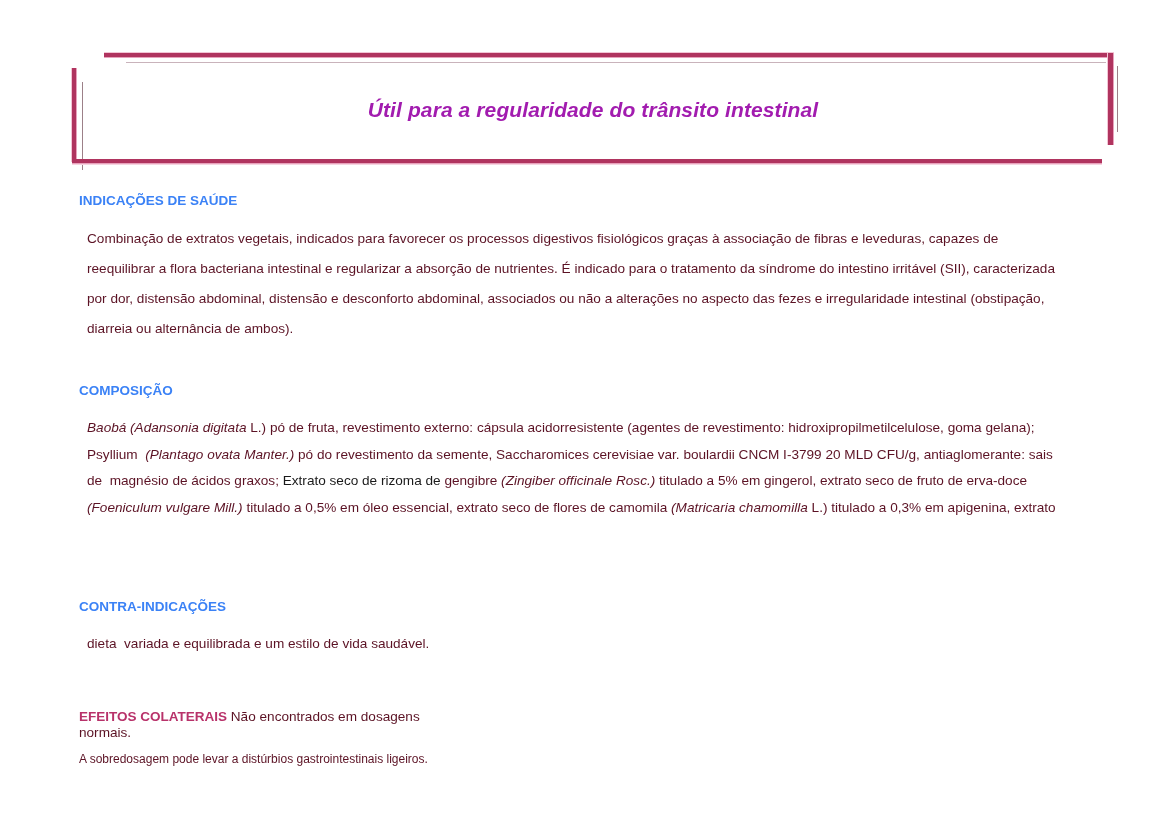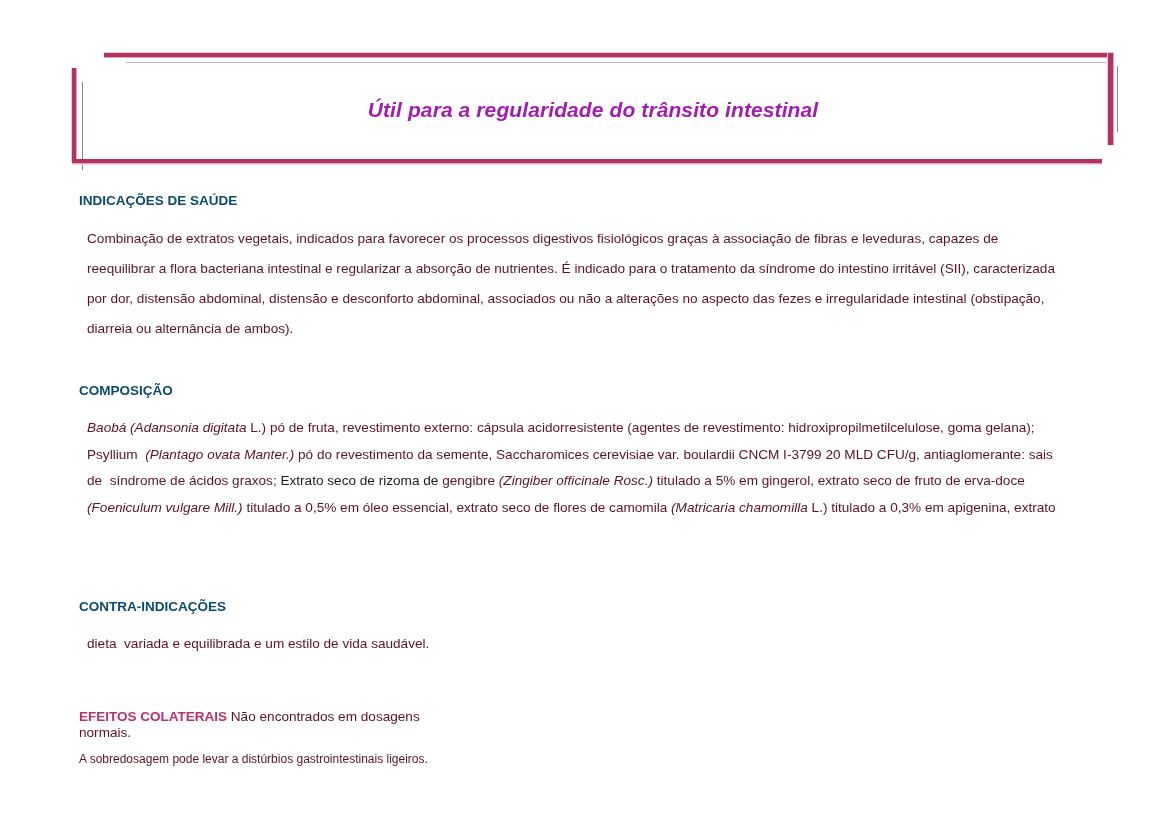--- a/index.html
+++ b/index.html
@@ -58,21 +58,21 @@
       font-style: italic;
       color: #a21caf;
       letter-spacing: 0.1px;
     }
     
     .heading {
       position: absolute;
       left: 79px;
       font-size: 13.5px;
       font-weight: bold;
-      color: #0c4a6e;
+      color: #3b82f6;
       margin: 0;
     }
     .para {
       position: absolute;
       left: 79px;
       width: 1040px;
       font-size: 13.6px;
       line-height: 30px;
       margin: 8px;
       color: #5b1224;
@@ -121,21 +121,21 @@
 
 <h2 class="heading sec-comp-h">COMPOSIÇÃO</h2>
 <div class="para sec-comp-p">
   <span class="line">
     <span class="it">Baobá (Adansonia digitata</span><span> L.) pó de fruta, revestimento externo: cápsula acidorresistente (agentes de revestimento: hidroxipropilmetilcelulose, goma gelana);</span>
   </span>
   <span class="line">
     <span style="white-space:pre">Psyllium  </span><span class="it">(Plantago ovata Manter.)</span><span> pó do revestimento da semente, Saccharomices cerevisiae var. boulardii CNCM I-3799 20 MLD CFU/g, antiaglomerante: sais</span>
   </span>
   <span class="line">
-    <span style="white-space:pre">de  síndrome de ácidos graxos; </span><span class="blk">Extrato seco de rizoma de </span><span>gengibre </span><span class="it">(Zingiber officinale Rosc.)</span><span> titulado a 5% em gingerol, extrato seco de fruto de erva-doce</span>
+    <span style="white-space:pre">de  magnésio de ácidos graxos; </span><span class="blk">Extrato seco de rizoma de </span><span>gengibre </span><span class="it">(Zingiber officinale Rosc.)</span><span> titulado a 5% em gingerol, extrato seco de fruto de erva-doce</span>
   </span>
   <span class="line">
     <span class="it">(Foeniculum vulgare Mill.)</span><span> titulado a 0,5% em óleo essencial, extrato seco de flores de camomila </span><span class="it">(Matricaria chamomilla</span><span> L.) titulado a 0,3% em apigenina, extrato</span>
   </span>
 </div>
 
 <h2 class="heading sec-contra-h">CONTRA-INDICAÇÕES</h2>
 <div class="para sec-contra-p">
   <span class="line" style="white-space:pre">dieta  variada e equilibrada e um estilo de vida saudável.</span>
 </div>

